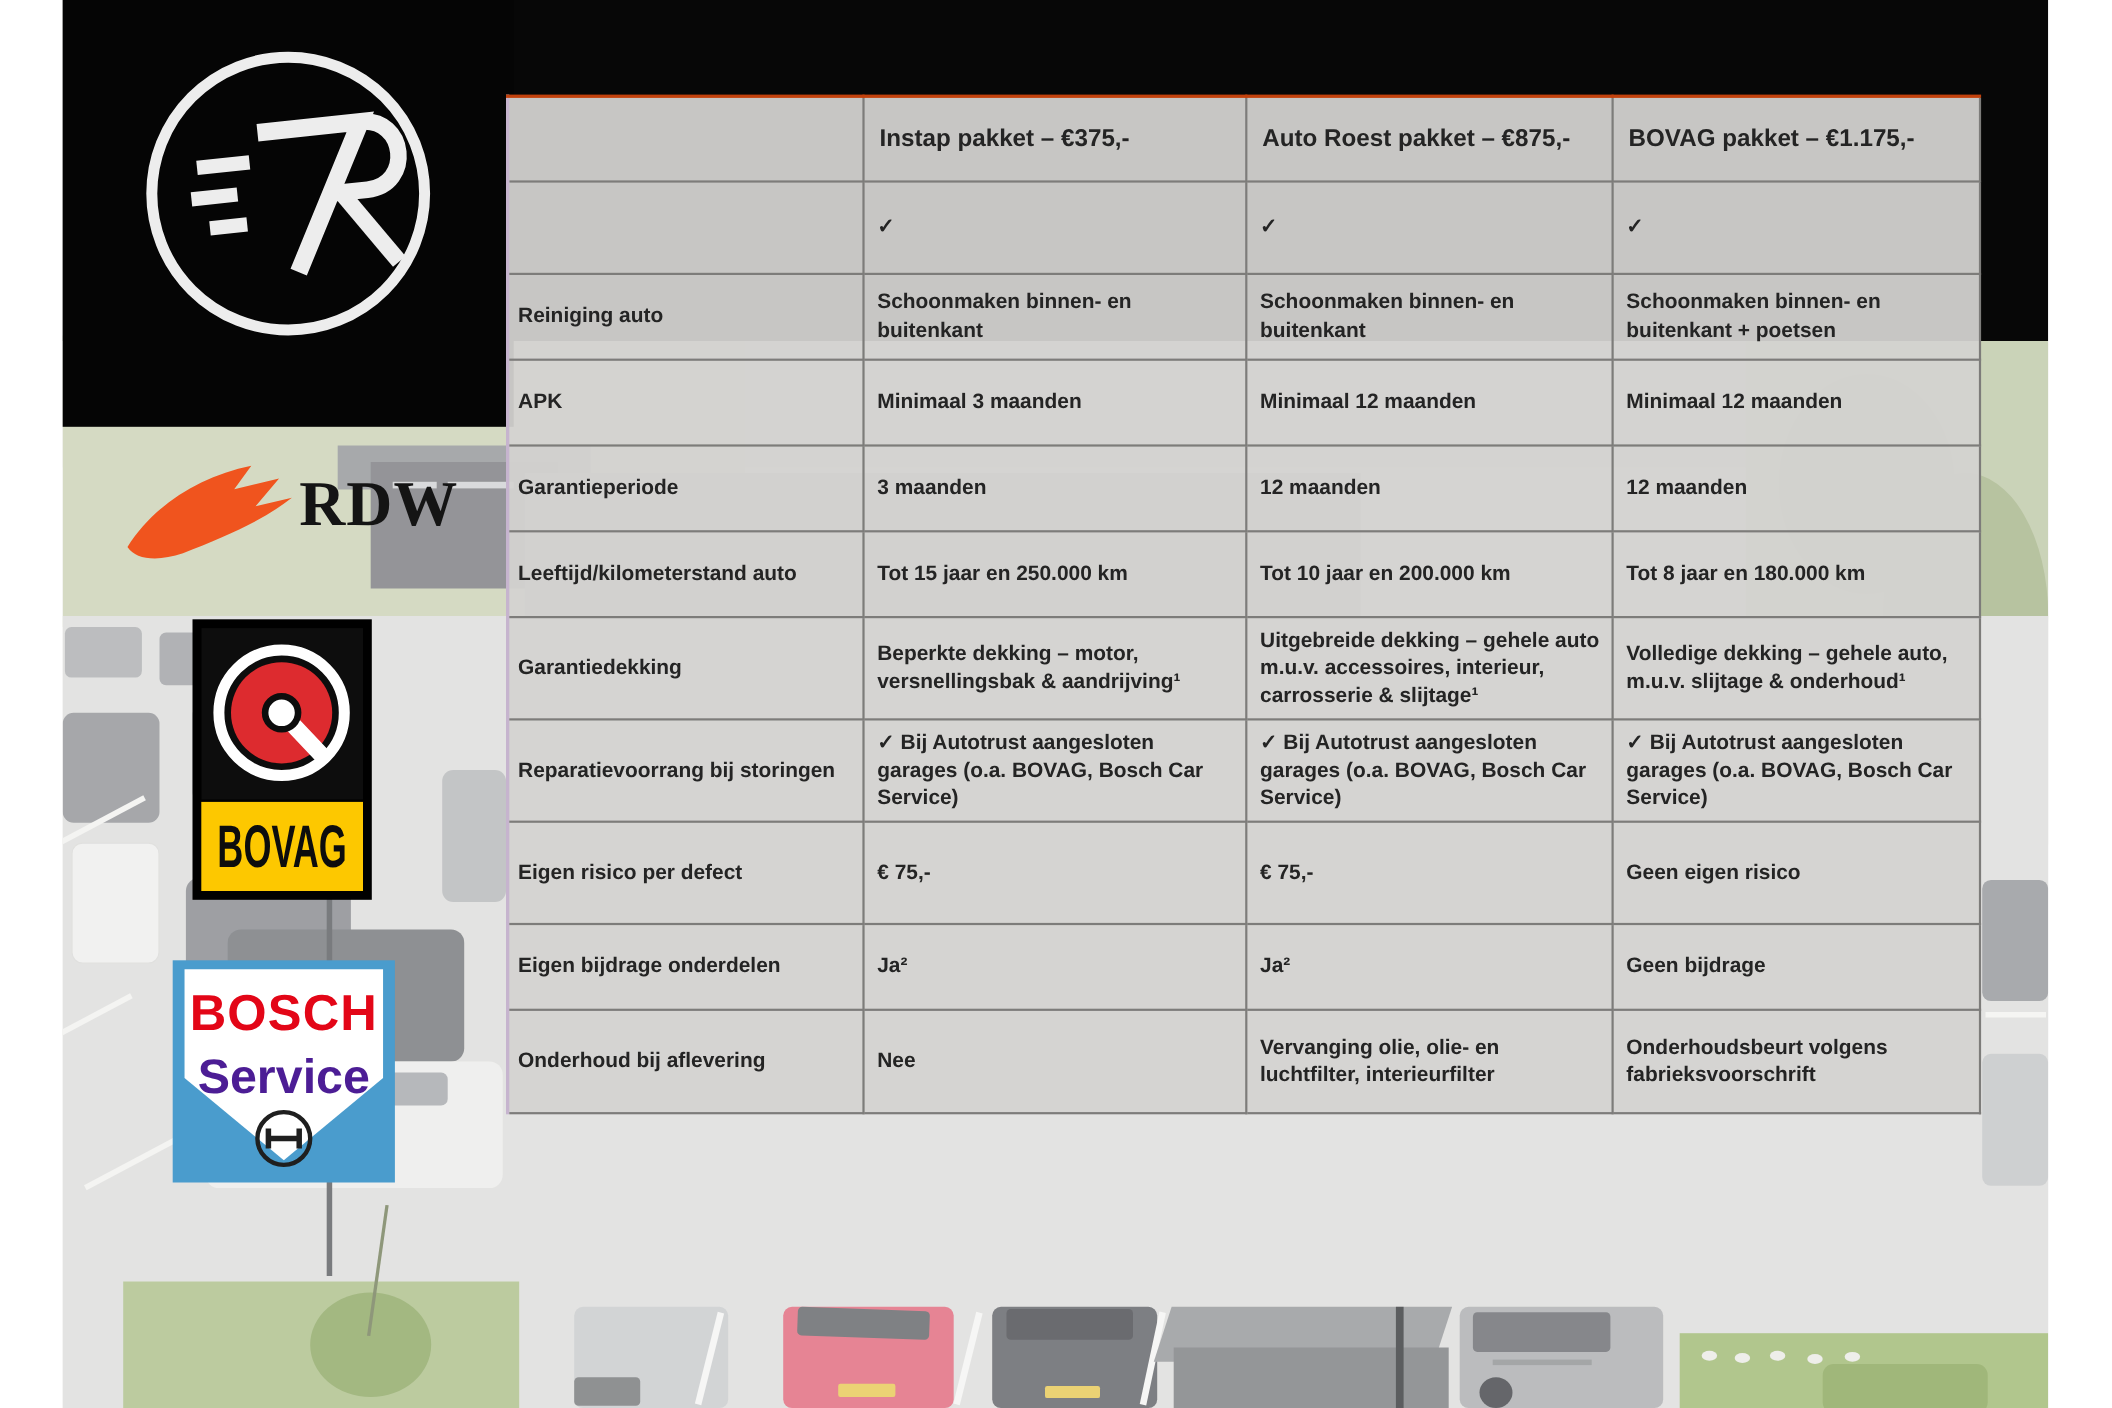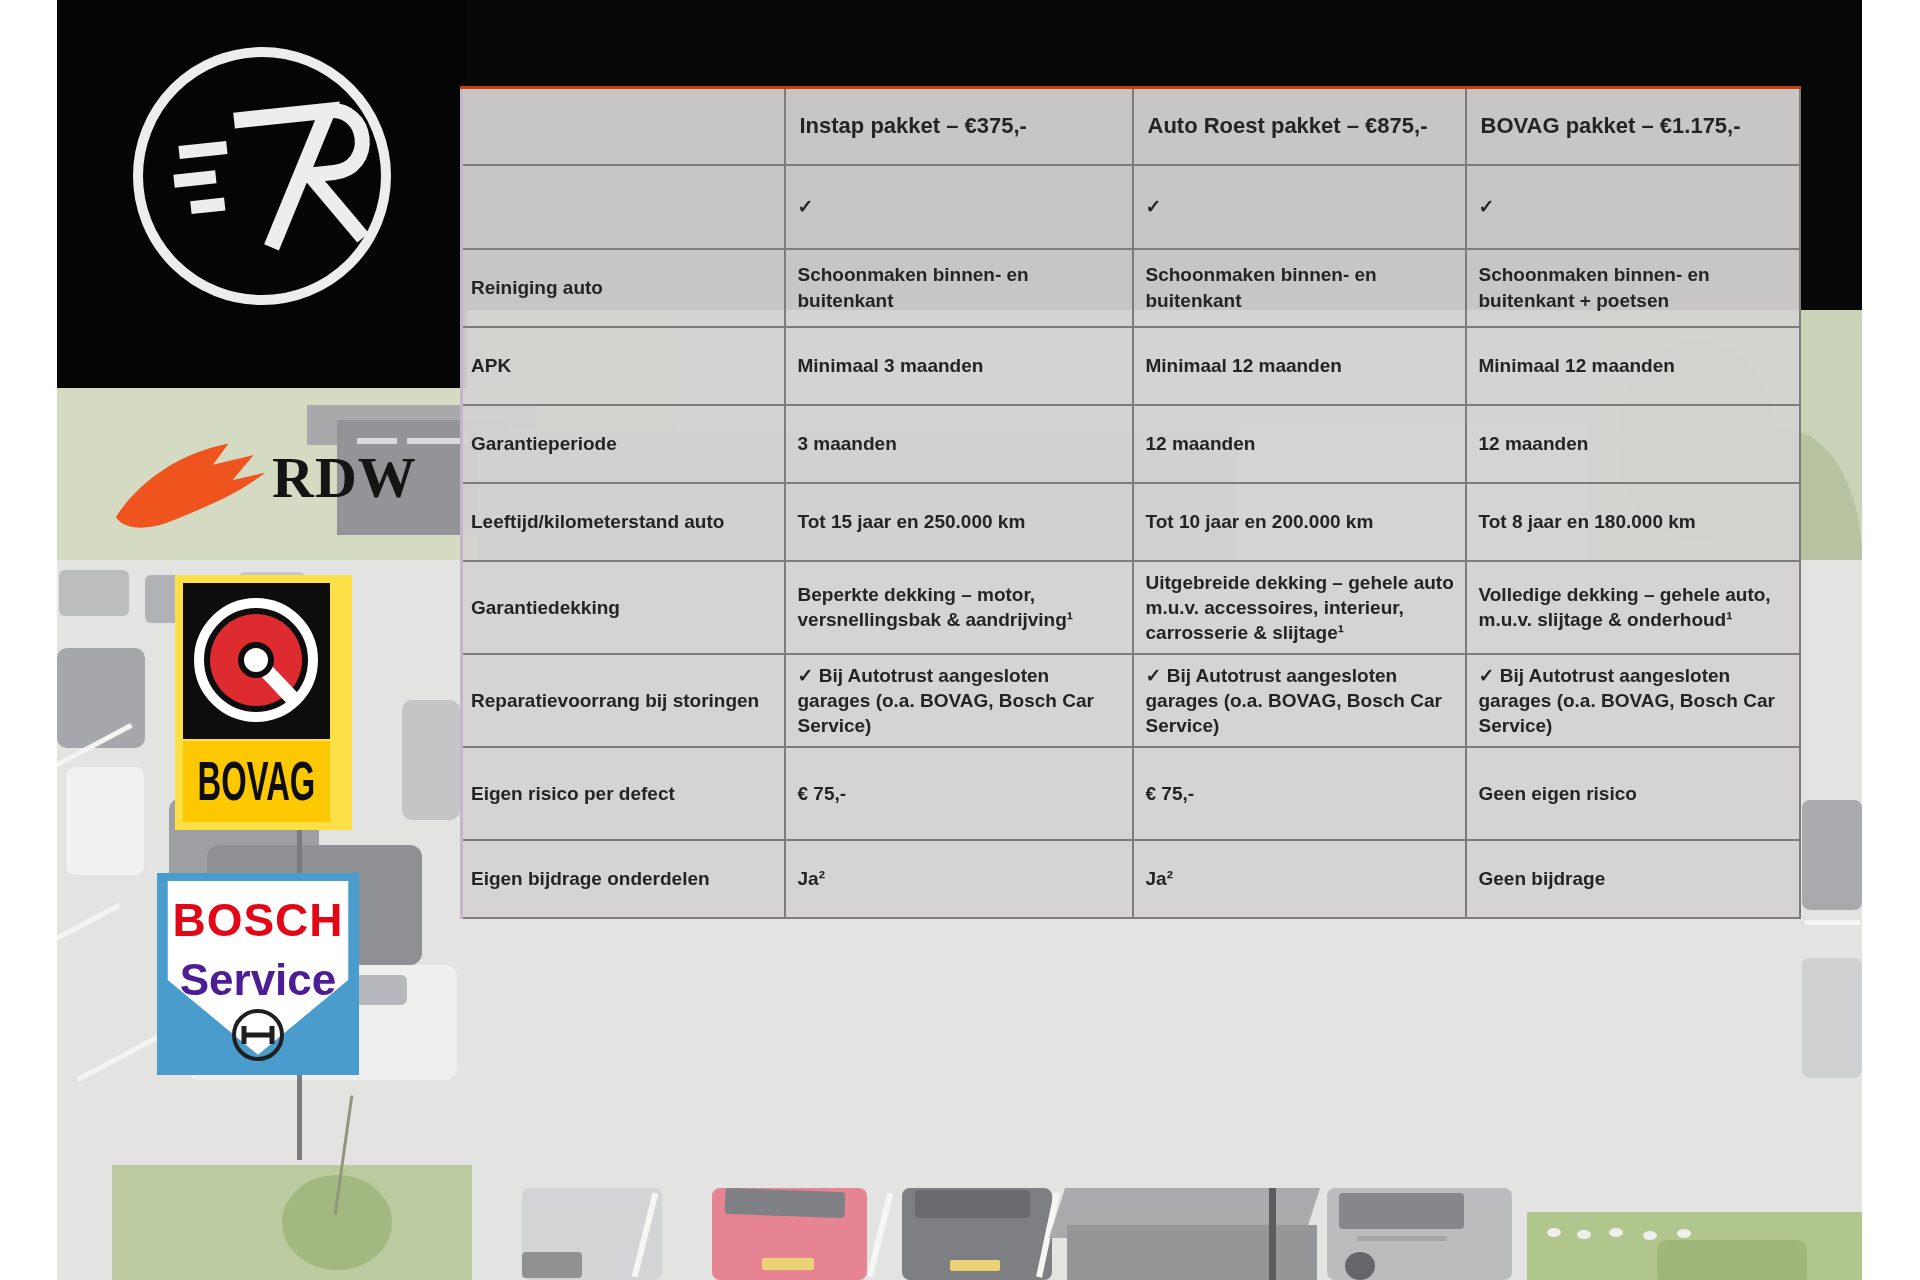--- a/index.html
+++ b/index.html
@@ -11,26 +11,26 @@
   .ph{position:absolute;}
   .wash{position:absolute;inset:0;background:rgba(255,255,255,0.22);}
   .black-band{position:absolute;left:0;top:0;width:1805px;height:310px;background:#070707;}
 
   
   .logo-box{position:absolute;left:57px;top:0;width:410px;height:388px;background:#050505;z-index:3;}
   .company-name{position:absolute;left:0;top:322px;width:410px;text-align:center;color:#f2f2f2;
     font-size:38px;font-weight:bold;letter-spacing:4px;}
 
   
-  .rdw{position:absolute;left:112px;top:434px;width:300px;height:110px;z-index:4;}
+  .rdw{position:absolute;left:112px;top:414px;width:300px;height:110px;z-index:4;}
   .rdw-text{position:absolute;left:160px;top:10px;font-family:"Liberation Serif",serif;
     font-weight:bold;font-size:58px;color:#141414;letter-spacing:1px;}
 
   
-  .bovag{position:absolute;left:175px;top:575px;width:177px;height:255px;background:#fde047;z-index:4;}
+  .bovag{position:absolute;left:175px;top:563px;width:163px;height:255px;background:#000000;z-index:4;}
   .bovag-band{position:absolute;left:8px;top:166px;width:147px;height:81px;background:#fdc800;
     display:flex;align-items:center;justify-content:center;}
   .bovag-word{font-weight:bold;font-size:42px;color:#0d0d0d;transform:scale(0.78,1.3);letter-spacing:0px;}
 
   
   .bosch{position:absolute;left:157px;top:873px;width:202px;height:202px;background:#4a9ccd;z-index:4;}
   .bosch-shield{position:absolute;left:7px;top:0px;width:188px;height:202px;background:#ffffff;
     clip-path:polygon(2% 4%,98% 4%,98% 53%,50% 90%,2% 53%);}
   .bosch-word{position:absolute;left:0;top:20px;width:202px;text-align:center;
     font-weight:bold;font-size:46px;color:#e30617;letter-spacing:1px;}
@@ -234,17 +234,23 @@
             <td class="val">€ 75,-</td>
             <td class="val">€ 75,-</td>
             <td class="val">Geen eigen risico</td>
           </tr>
           <tr>
             <td class="lbl">Eigen bijdrage onderdelen</td>
             <td class="val">Ja²</td>
             <td class="val">Ja²</td>
             <td class="val">Geen bijdrage</td>
           </tr>
+          <tr>
+            <td class="lbl">Onderhoud bij aflevering</td>
+            <td class="val">Nee</td>
+            <td class="val">Vervanging olie, olie- en luchtfilter, interieurfilter</td>
+            <td class="val">Onderhoudsbeurt volgens fabrieksvoorschrift</td>
+          </tr>
         </tbody>
     </table>
   </div>
 
 </div>
 
 </body></html>

